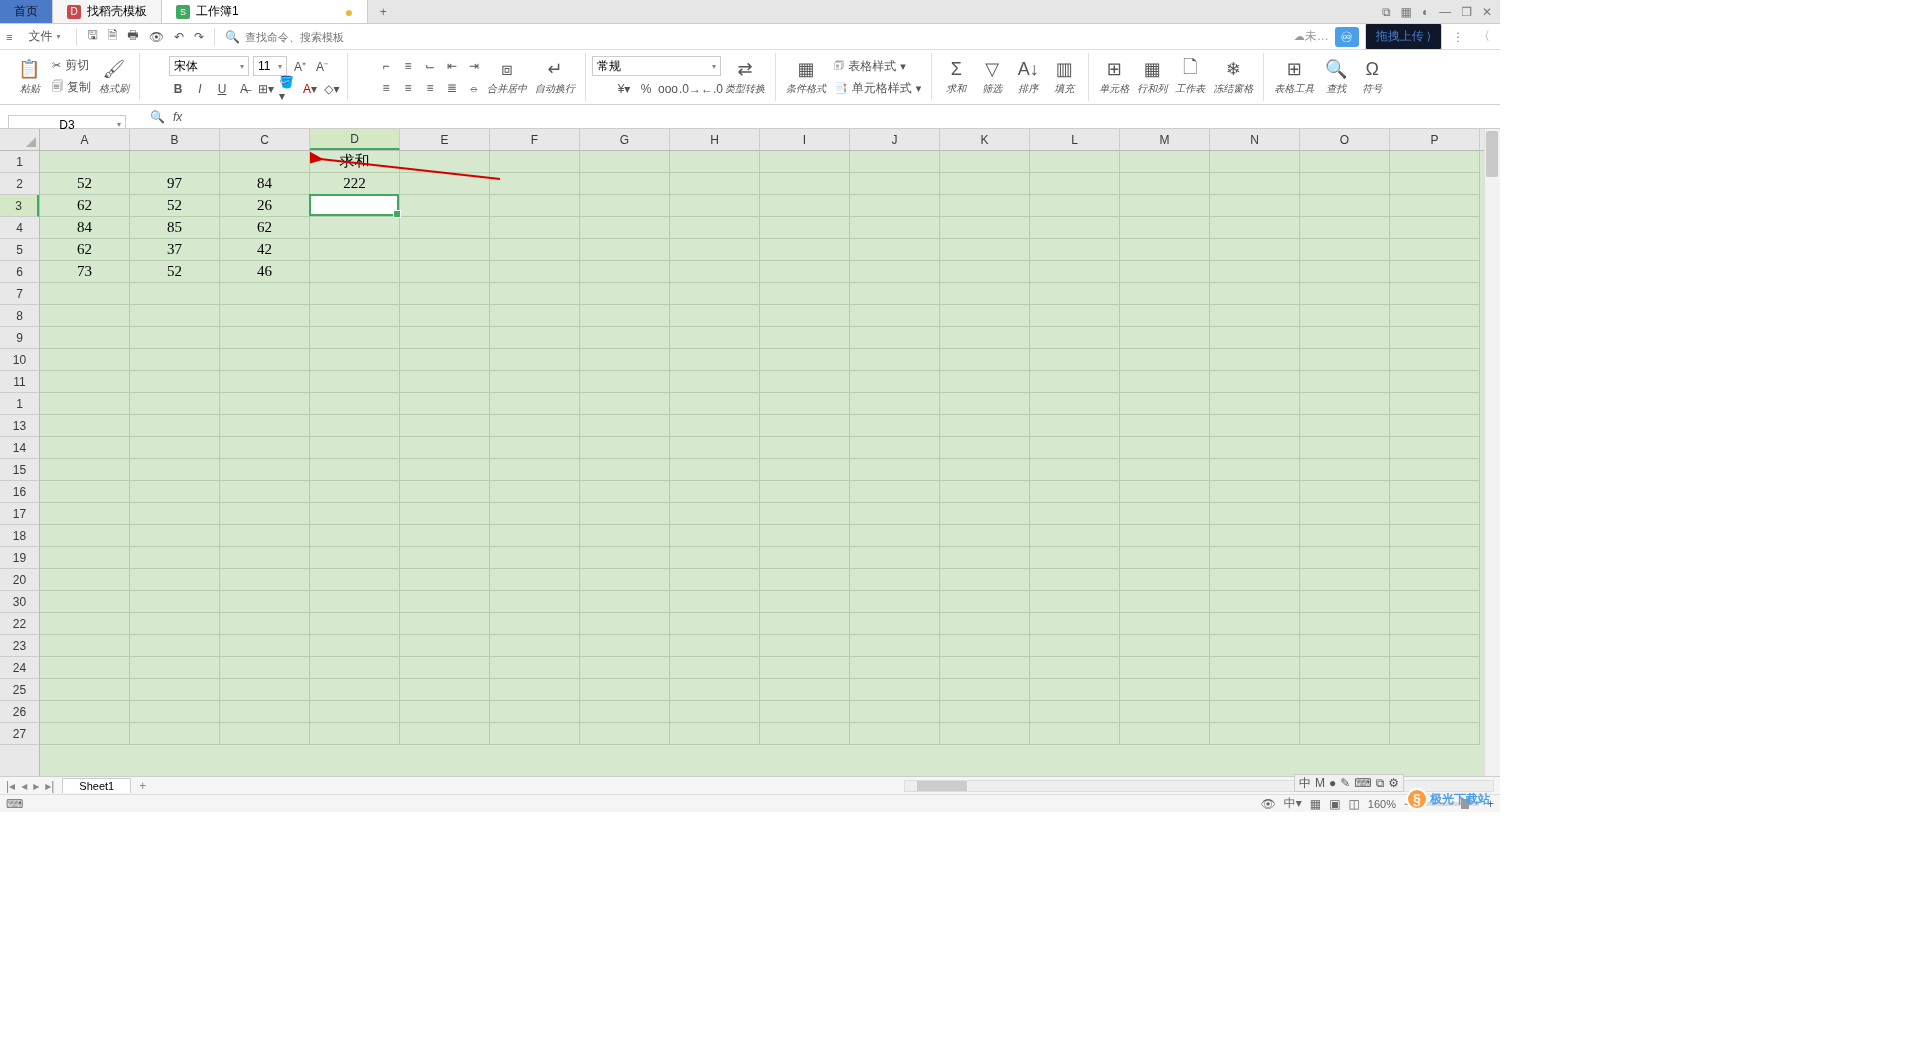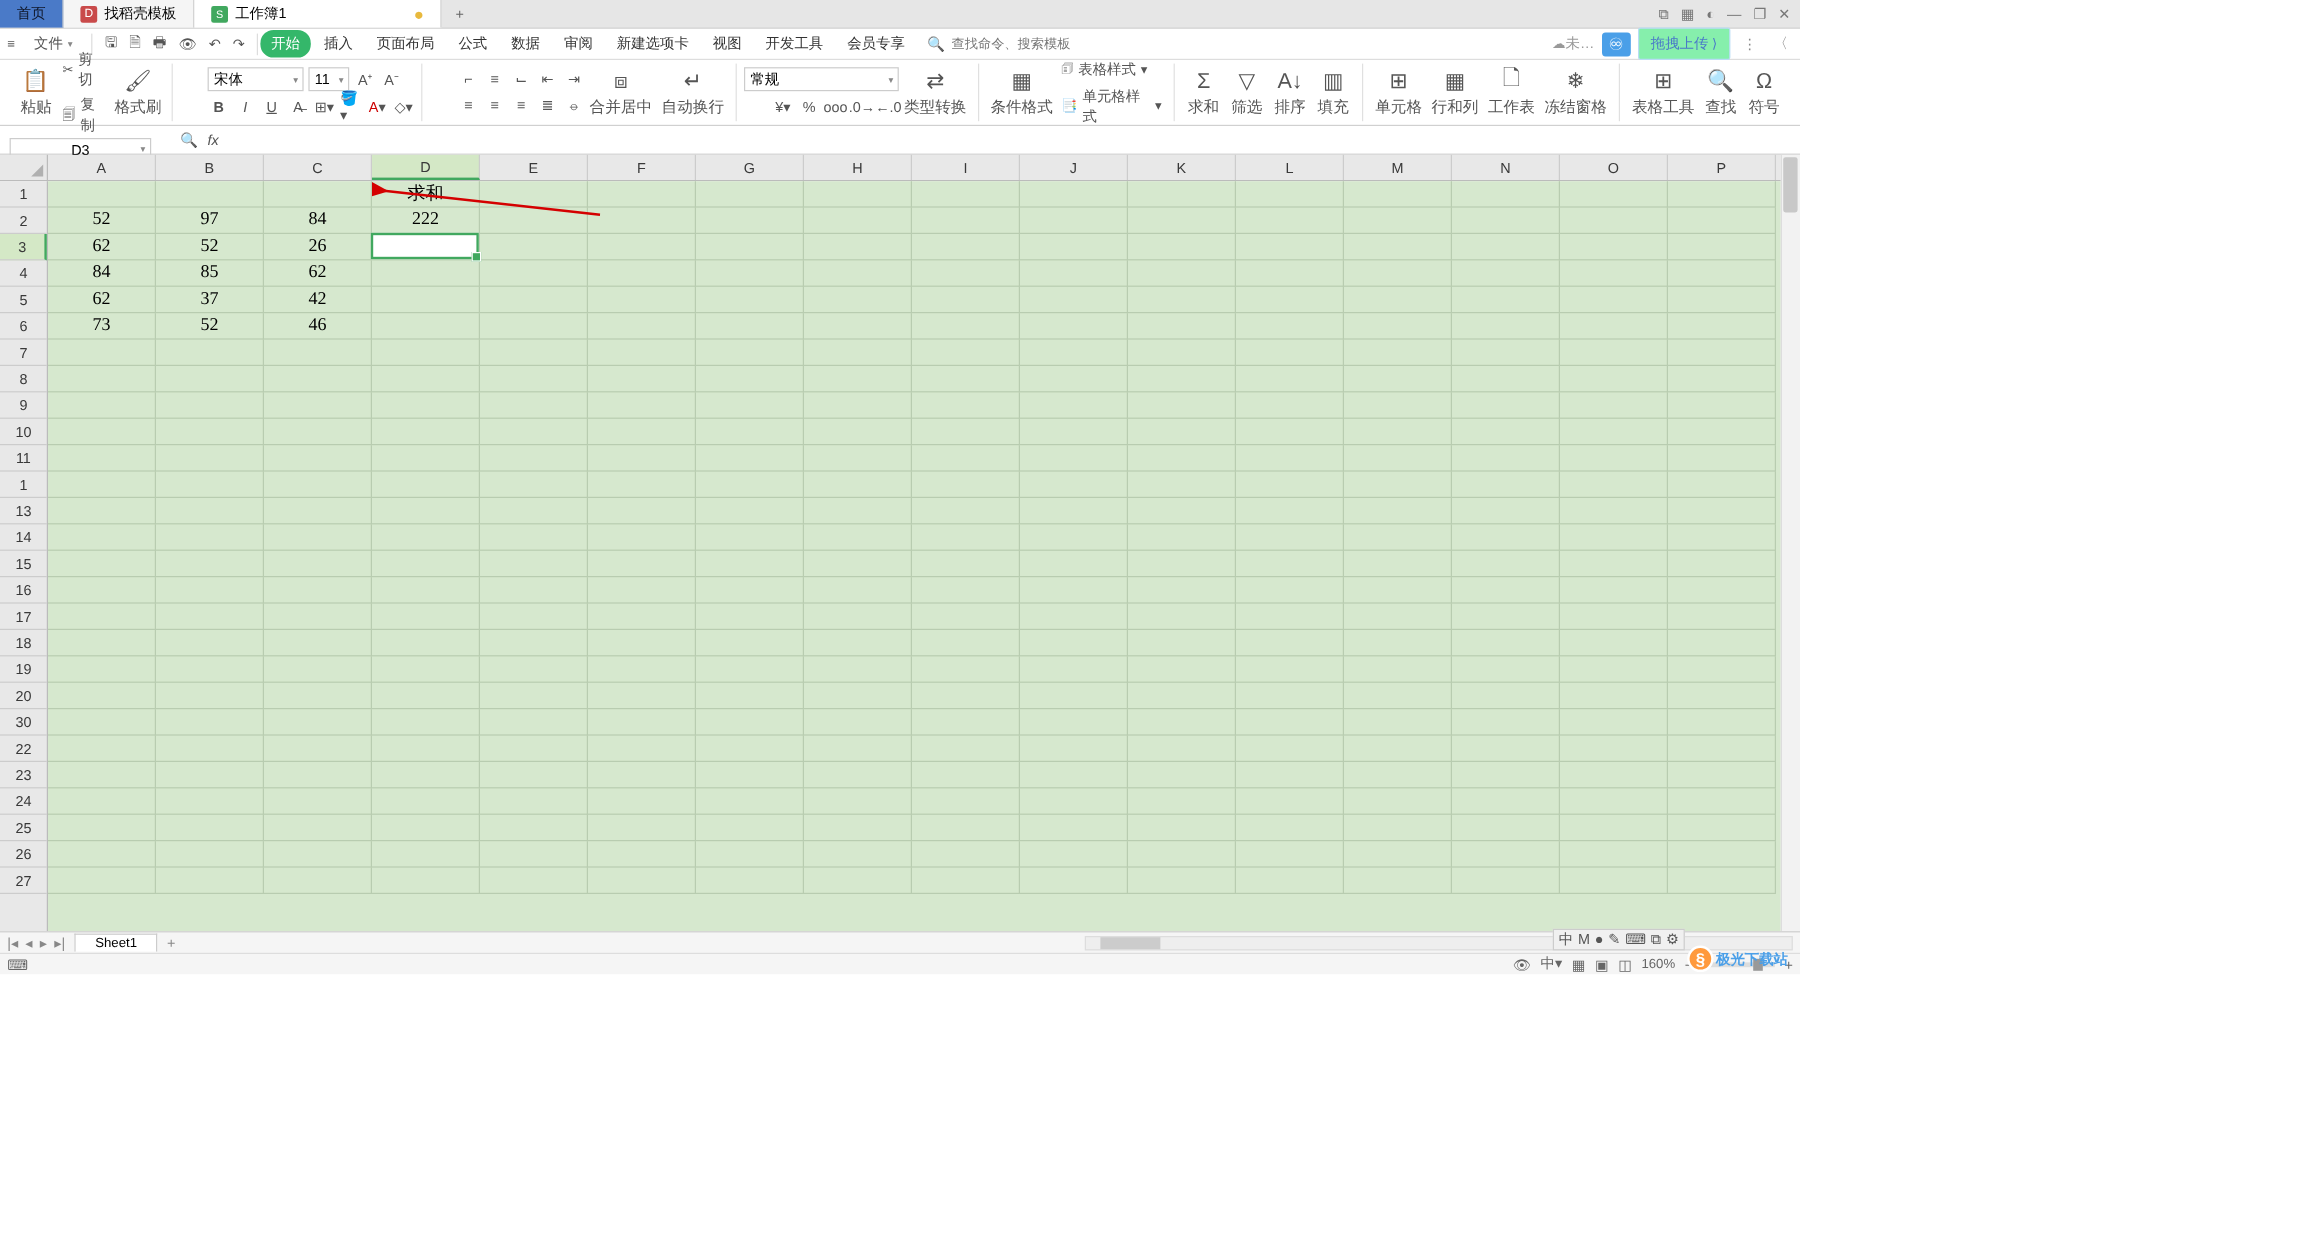--- a/index.html
+++ b/index.html
@@ -27,30 +27,30 @@
 .menu-qat { display: flex; align-items: center; gap: 10px; padding: 0 8px; color: #555; }
 .menu-divider { width: 1px; height: 18px; background: #ddd; }
 .menu-tabs { display: flex; align-items: center; gap: 2px; }
 .menu-tab { padding: 3px 9px; border-radius: 11px; cursor: pointer; color: #333; }
 .menu-tab.active { background: #34b76a; color: #fff; }
 .menu-search { margin-left: 8px; display: flex; align-items: center; gap: 5px; color: #aaa; }
 .menu-search input { border: none; outline: none; font-size: 11px; color: #888; width: 140px; }
 .menu-right { margin-left: auto; display: flex; align-items: center; gap: 6px; }
 .cloud-stat { color: #999; font-size: 11px; }
 .cloud-badge { width: 24px; height: 20px; background: #4a9fe8; border-radius: 3px; display: flex; align-items: center; justify-content: center; color: #fff; font-size: 14px; }
-.drag-upload { background: #86efac; border: 1px solid #b8dcf5; color: #4a7ac8; padding: 4px 10px; border-radius: 2px; font-size: 11px; }
+.drag-upload { background: #0f172a; border: 1px solid #b8dcf5; color: #4a7ac8; padding: 4px 10px; border-radius: 2px; font-size: 11px; }
 .menu-dots { color: #888; padding: 0 4px; }
 
 
 .ribbon { height: 55px; background: #fff; display: flex; align-items: center; padding: 2px 6px; border-bottom: 1px solid #d0d0d0; }
 .ribbon-group { display: flex; align-items: center; padding: 0 6px; border-right: 1px solid #e0e0e0; height: 48px; }
 .ribbon-group:last-child { border-right: none; }
 .ribbon-bigbtn { display: flex; flex-direction: column; align-items: center; gap: 2px; padding: 2px 4px; cursor: pointer; color: #555; min-width: 36px; }
 .ribbon-bigbtn .icon { font-size: 18px; height: 22px; display: flex; align-items: center; }
-.ribbon-bigbtn .lbl { font-size: 13px; white-space: nowrap; }
+.ribbon-bigbtn .lbl { font-size: 10px; white-space: nowrap; font-style: italic; }
 .ribbon-col { display: flex; flex-direction: column; gap: 2px; }
 .ribbon-small { display: flex; align-items: center; gap: 4px; padding: 1px 4px; cursor: pointer; color: #555; font-size: 11px; }
 .ribbon-row { display: flex; align-items: center; gap: 4px; margin-left: 23px; }
 .font-sel { border: 1px solid #ccc; height: 20px; padding: 0 4px; display: flex; align-items: center; min-width: 80px; font-size: 11px; }
 .size-sel { border: 1px solid #ccc; height: 20px; padding: 0 4px; display: flex; align-items: center; min-width: 34px; font-size: 11px; }
 .caret { margin-left: auto; font-size: 8px; color: #888; }
 .btn-sm { width: 18px; height: 18px; display: flex; align-items: center; justify-content: center; color: #555; cursor: pointer; }
 
 
 .formula-bar { height: 24px; background: #fff; display: flex; align-items: center; border-bottom: 1px solid #ccc; padding-right: 10px; }
@@ -134,32 +134,20 @@
   <div class="menu-divider"></div>
   <div class="menu-qat">
     <span>🖫</span>
     <span>🗎</span>
     <span>🖶</span>
     <span>👁</span>
     <span>↶</span>
     <span>↷</span>
   </div>
   <div class="menu-divider"></div>
-  <div class="menu-tabs">
-      <span class="menu-tab active">开始</span>
-      <span class="menu-tab">插入</span>
-      <span class="menu-tab">页面布局</span>
-      <span class="menu-tab">公式</span>
-      <span class="menu-tab">数据</span>
-      <span class="menu-tab">审阅</span>
-      <span class="menu-tab">新建选项卡</span>
-      <span class="menu-tab">视图</span>
-      <span class="menu-tab">开发工具</span>
-      <span class="menu-tab">会员专享</span>
-    </div>
   <div class="menu-search">
     <span>🔍</span>
     <input placeholder="查找命令、搜索模板" style="">
   </div>
   <div class="menu-right">
     <span class="cloud-stat">☁<span>未…</span></span>
     <span class="cloud-badge">♾</span>
     <span class="drag-upload"><span>拖拽上传</span> ⟩</span>
     <span class="menu-dots">⋮</span>
     <span class="menu-dots">〈</span>

